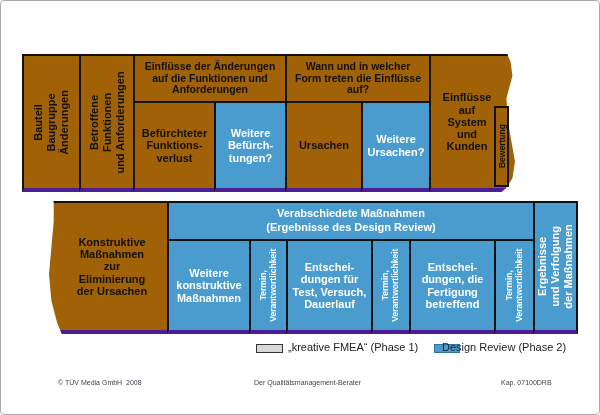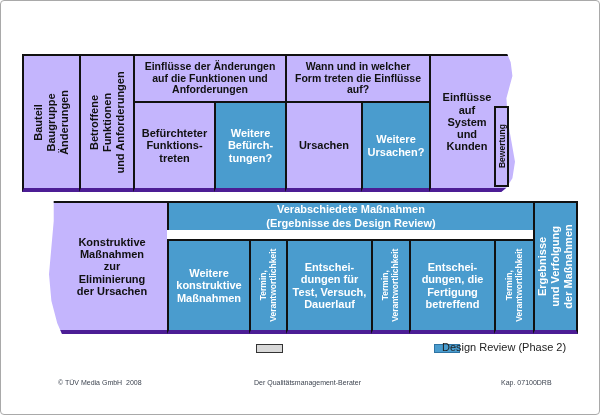--- a/index.html
+++ b/index.html
@@ -6,21 +6,21 @@
   .page{
     position:relative;width:600px;height:415px;background:#ffffff;
     border:1px solid #a9a9a9;border-radius:4px;box-sizing:border-box;
     font-family:"Liberation Sans", sans-serif;overflow:hidden;
   }
   .tbl{position:absolute;}
   .cell{
     position:absolute;box-sizing:border-box;display:flex;align-items:center;justify-content:center;
     text-align:center;font-weight:bold;color:#111;font-size:11px;line-height:1.12;white-space:pre;
   }
-  .gray{background:#c4b5fd;}
+  .gray{background:#a16207;}
   .blue{background:#4a9cce;color:#ffffff;}
   .bT{border-top:2px solid #111;} .bL{border-left:2px solid #111;}
   .bR{border-right:2px solid #111;} .bB{border-bottom:4px solid #4c1d95;}
   .rot{display:inline-block;transform:rotate(-90deg);white-space:pre;text-align:center;line-height:1.18;}
   .fs10{font-size:10.5px;}
   .fs9{font-size:8.5px;line-height:1.2;}
   .hdr2{font-size:11px;line-height:1.25;}
   
   .tornR{clip-path:polygon(0% 0%,91% 0%,95% 6%,97% 16%,90% 32%,92% 50%,96% 64%,100% 78%,97% 90%,90% 97%,84% 100%,0% 100%);}
   .tornL{clip-path:polygon(4% 0%,100% 0%,100% 100%,11% 100%,7% 92%,2% 75%,0% 55%,2% 35%,4% 15%);}
@@ -49,21 +49,21 @@
     </div>
 
     <div class="cell gray bL bT fs10" style="left:111px;top:0;width:152px;height:47px;">
       <span>Einflüsse der Änderungen
 auf die Funktionen und
 Anforderungen</span>
     </div>
     <div class="cell gray bL bT bB" style="left:111px;top:47px;width:81px;height:91px;">
       <span>Befürchteter
 Funktions-
-treten</span>
+verlust</span>
     </div>
     <div class="cell blue bL bT bB" style="left:192px;top:47px;width:71px;height:91px;">
       <span>Weitere
 Befürch-
 tungen?</span>
     </div>
 
     <div class="cell gray bL bT bB" style="left:263px;top:47px;width:76px;height:91px;">
       <span>Ursachen</span>
     </div>
@@ -93,21 +93,21 @@
   <div class="tbl" style="left:48px;top:200px;width:529px;height:133px;">
 
     <div class="cell gray bT bB tornL" style="left:0;top:0;width:118px;height:133px;padding-left:8px;">
       <span>Konstruktive
 Maßnahmen
 zur
 Eliminierung
 der Ursachen</span>
     </div>
 
-    <div class="cell blue bL bT hdr2" style="left:118px;top:0;width:366px;height:29px;">
+    <div class="cell blue bL bT hdr2" style="left:118px;top:0;width:366px;height:38px;">
       <span>Verabschiedete Maßnahmen
 (Ergebnisse des Design Review)</span>
     </div>
 
     <div class="cell blue bL bT bB" style="left:118px;top:38px;width:82px;height:95px;">
       <span>Weitere
 konstruktive
 Maßnahmen</span>
     </div>
     <div class="cell blue bL bT bB" style="left:200px;top:38px;width:37px;height:95px;">
@@ -136,20 +136,21 @@
     </div>
 
     <div class="cell blue bL bT bR bB" style="left:484px;top:0;width:45px;height:133px;">
       <span class="rot">Ergebnisse
 und Verfolgung
 der Maßnahmen</span>
     </div>
   </div>
 
   <div class="swatch" style="left:255px;top:343px;width:27px;height:9px;background:#d8d8d8;border:1.5px solid #333;"></div>
+  <div class="legend-label" style="left:287px;top:340px;">„kreative FMEA“ (Phase 1)</div>
 
   <div class="swatch" style="left:433px;top:343px;width:26px;height:9px;background:#4a9cce;border:1px solid #2f74a3;"></div>
   <div class="legend-label" style="left:441px;top:340px;">Design Review (Phase 2)</div>
 
   <div class="footer-text" style="left:57px;top:378px;">© TÜV Media GmbH  2008</div>
   <div class="footer-text" style="left:253px;top:378px;">Der Qualitätsmanagement-Berater</div>
   <div class="footer-text" style="left:500px;top:378px;">Kap. 07100DRB</div>
 
 </div>
 

